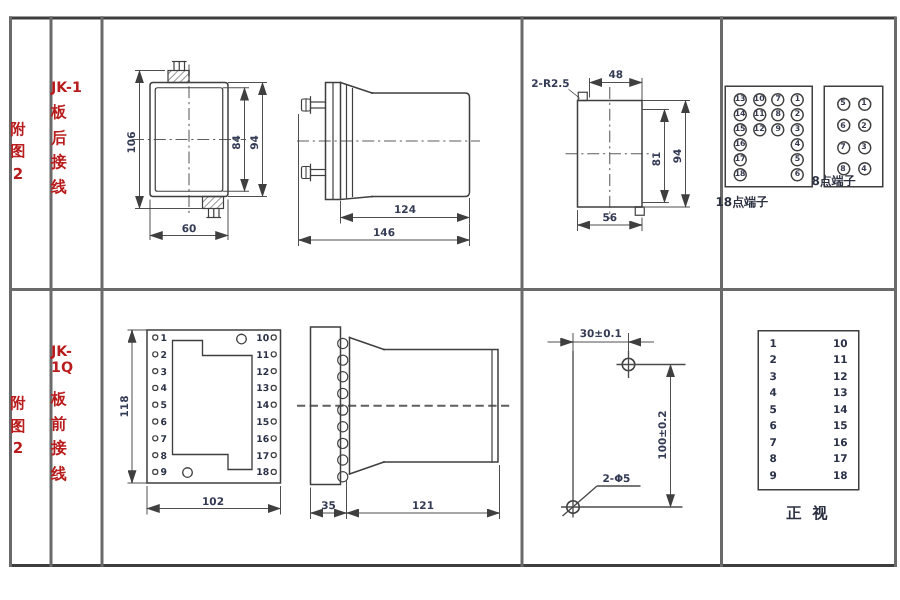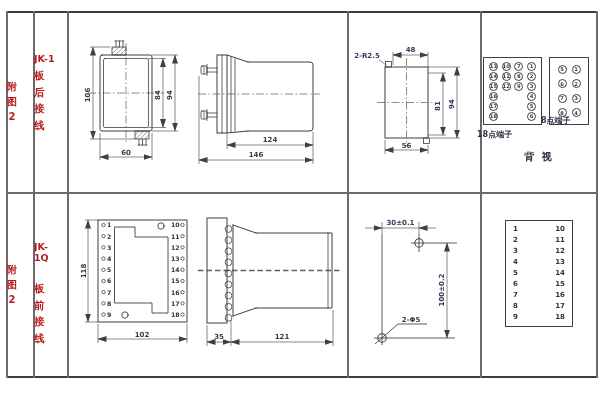--- a/index.html
+++ b/index.html
@@ -76,21 +76,21 @@
     <span class="model-label">JK-1</span>
     <span class="wiring-label">板
 后
 接
 线</span>
   </div>
 
   <div class="cell fig-label" style="left:7px;top:193px;width:26px;height:183px;justify-content:center">附
 图
 2</div>
-  <div class="cell" style="left:34px;top:193px;width:25px;height:183px;padding-top:48px;box-sizing:border-box;gap:17px">
+  <div class="cell" style="left:34px;top:193px;width:25px;height:183px;padding-top:36px;box-sizing:border-box;gap:7px">
     <span class="model-label">JK-1Q</span>
     <span class="wiring-label">板
 前
 接
 线</span>
   </div>
 
   <svg style="left:80px;top:22px" width="150" height="150" viewBox="0 0 150 150">
     <line class="cline" x1="8" y1="71" x2="84" y2="71"></line>
     <line class="cline" x1="46" y1="21" x2="46" y2="121"></line>
@@ -228,21 +228,20 @@
           <span class="tcirc">6</span>
           <span class="tcirc">2</span>
           <span class="tcirc">7</span>
           <span class="tcirc">3</span>
           <span class="tcirc">8</span>
           <span class="tcirc">4</span>
         </div>
     </div>
     <div class="tlabel" style="left:-4px;top:118px;width:70px">18点端子</div>
     <div class="tlabel" style="left:60px;top:104px;width:58px">8点端子</div>
-    <div class="view-label" style="left:18px;top:139px;width:80px">背  视</div>
   </div>
 
   <svg style="left:80px;top:210px" width="120" height="140" viewBox="0 0 120 140">
     <rect class="obj" x="18" y="10" width="89" height="102"></rect>
     <path class="obj" d="M35,17 H55 V27 H88 V103 H72 V93 H35 Z" style="stroke-width:0.9"></path>
     <circle class="obj" cx="81" cy="16" r="3.2" style="stroke-width:0.9"></circle>
     <circle class="obj" cx="45" cy="105" r="3.2" style="stroke-width:0.9"></circle>
     <g id="fv-term-group">
         <circle cx="23.5" cy="15" r="1.7" class="pin"></circle>
         <text x="27" y="17.3" class="pin-num" text-anchor="start">1</text>
@@ -367,15 +366,16 @@
           <div class="fnum">11</div>
           <div class="fnum">12</div>
           <div class="fnum">13</div>
           <div class="fnum">14</div>
           <div class="fnum">15</div>
           <div class="fnum">16</div>
           <div class="fnum">17</div>
           <div class="fnum">18</div>
         </div>
     </div>
+    <div class="view-label" style="left:18px;top:142px;width:80px">正  视</div>
   </div>
 
 </div>
 
 </body></html>

